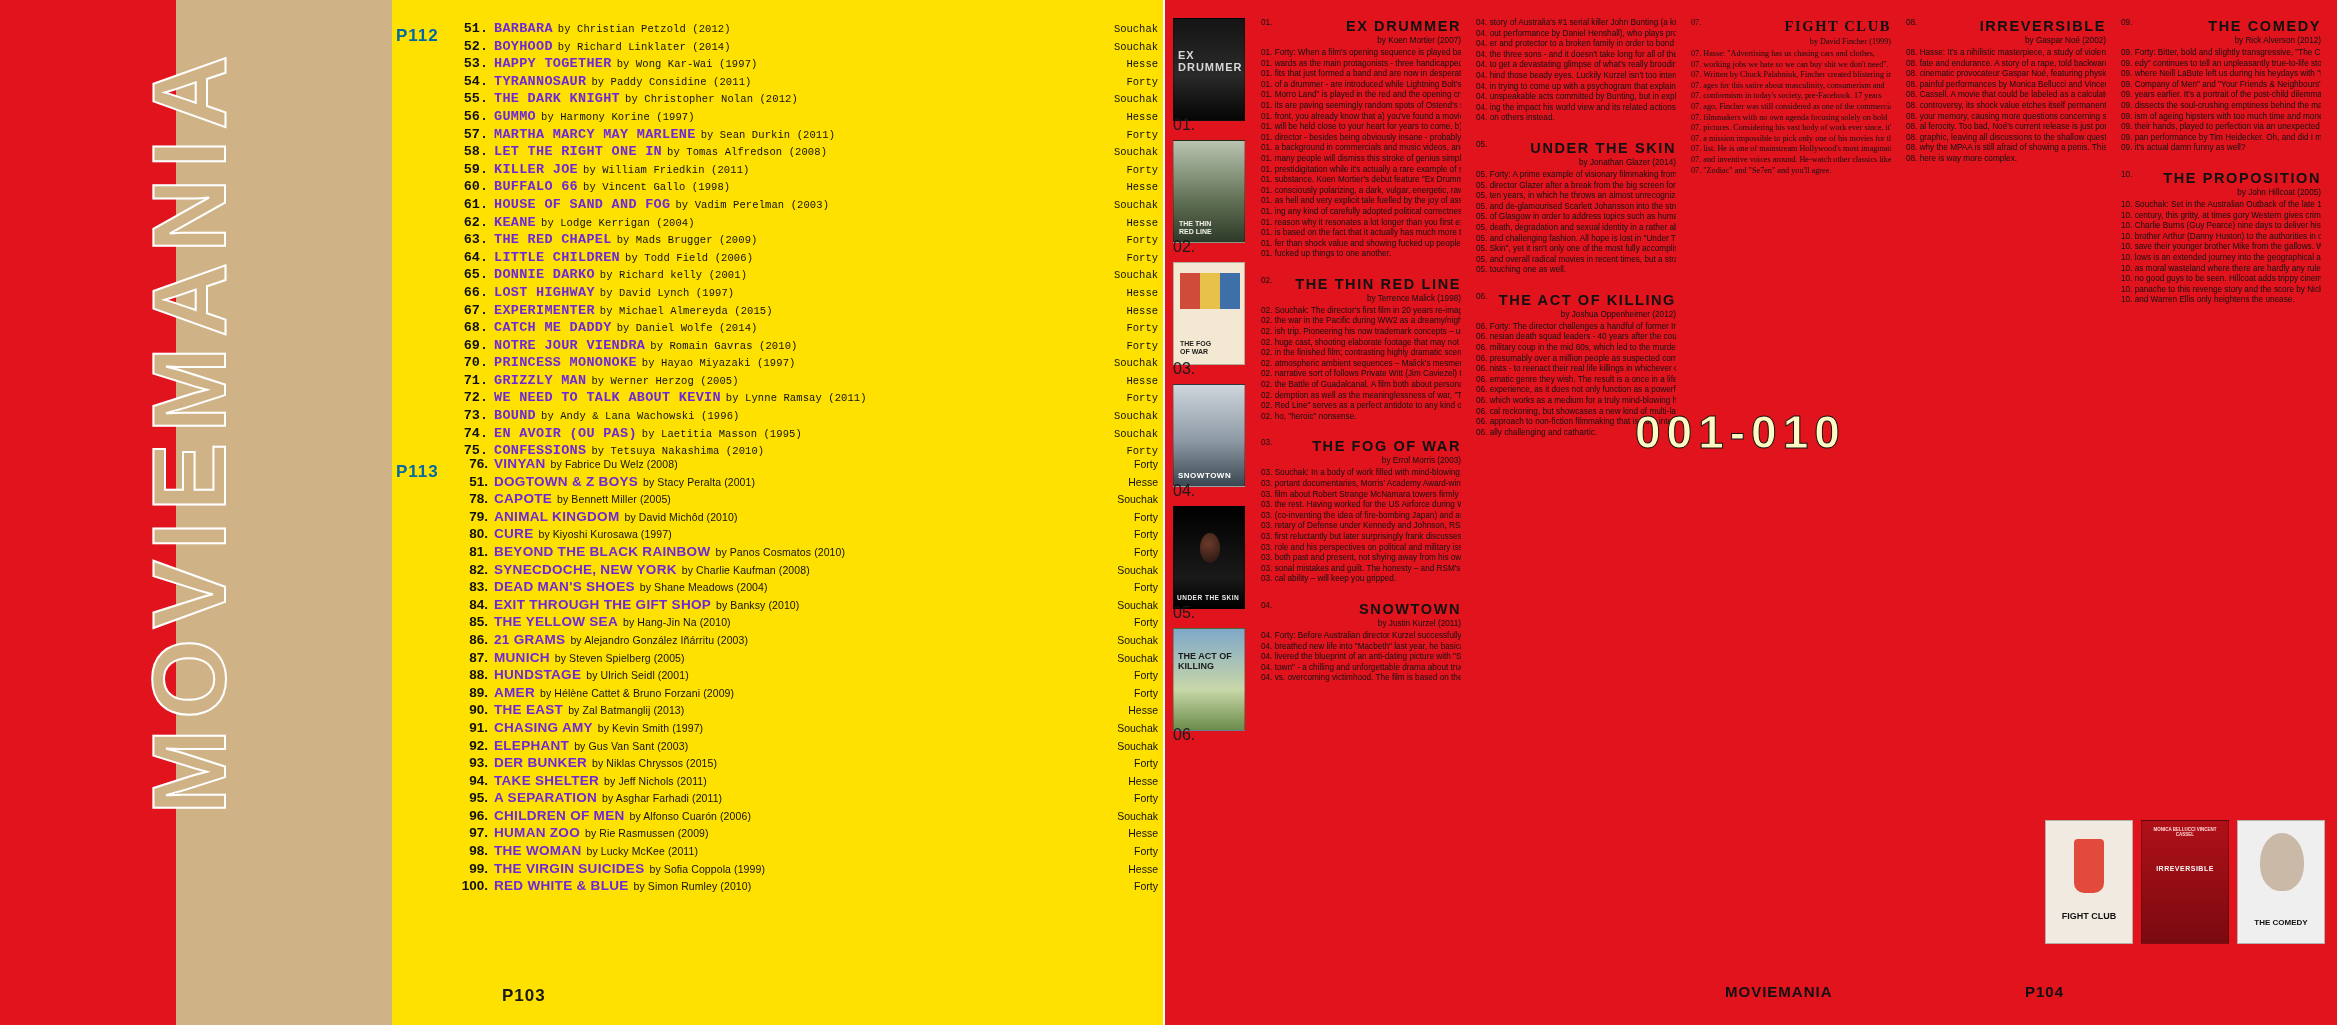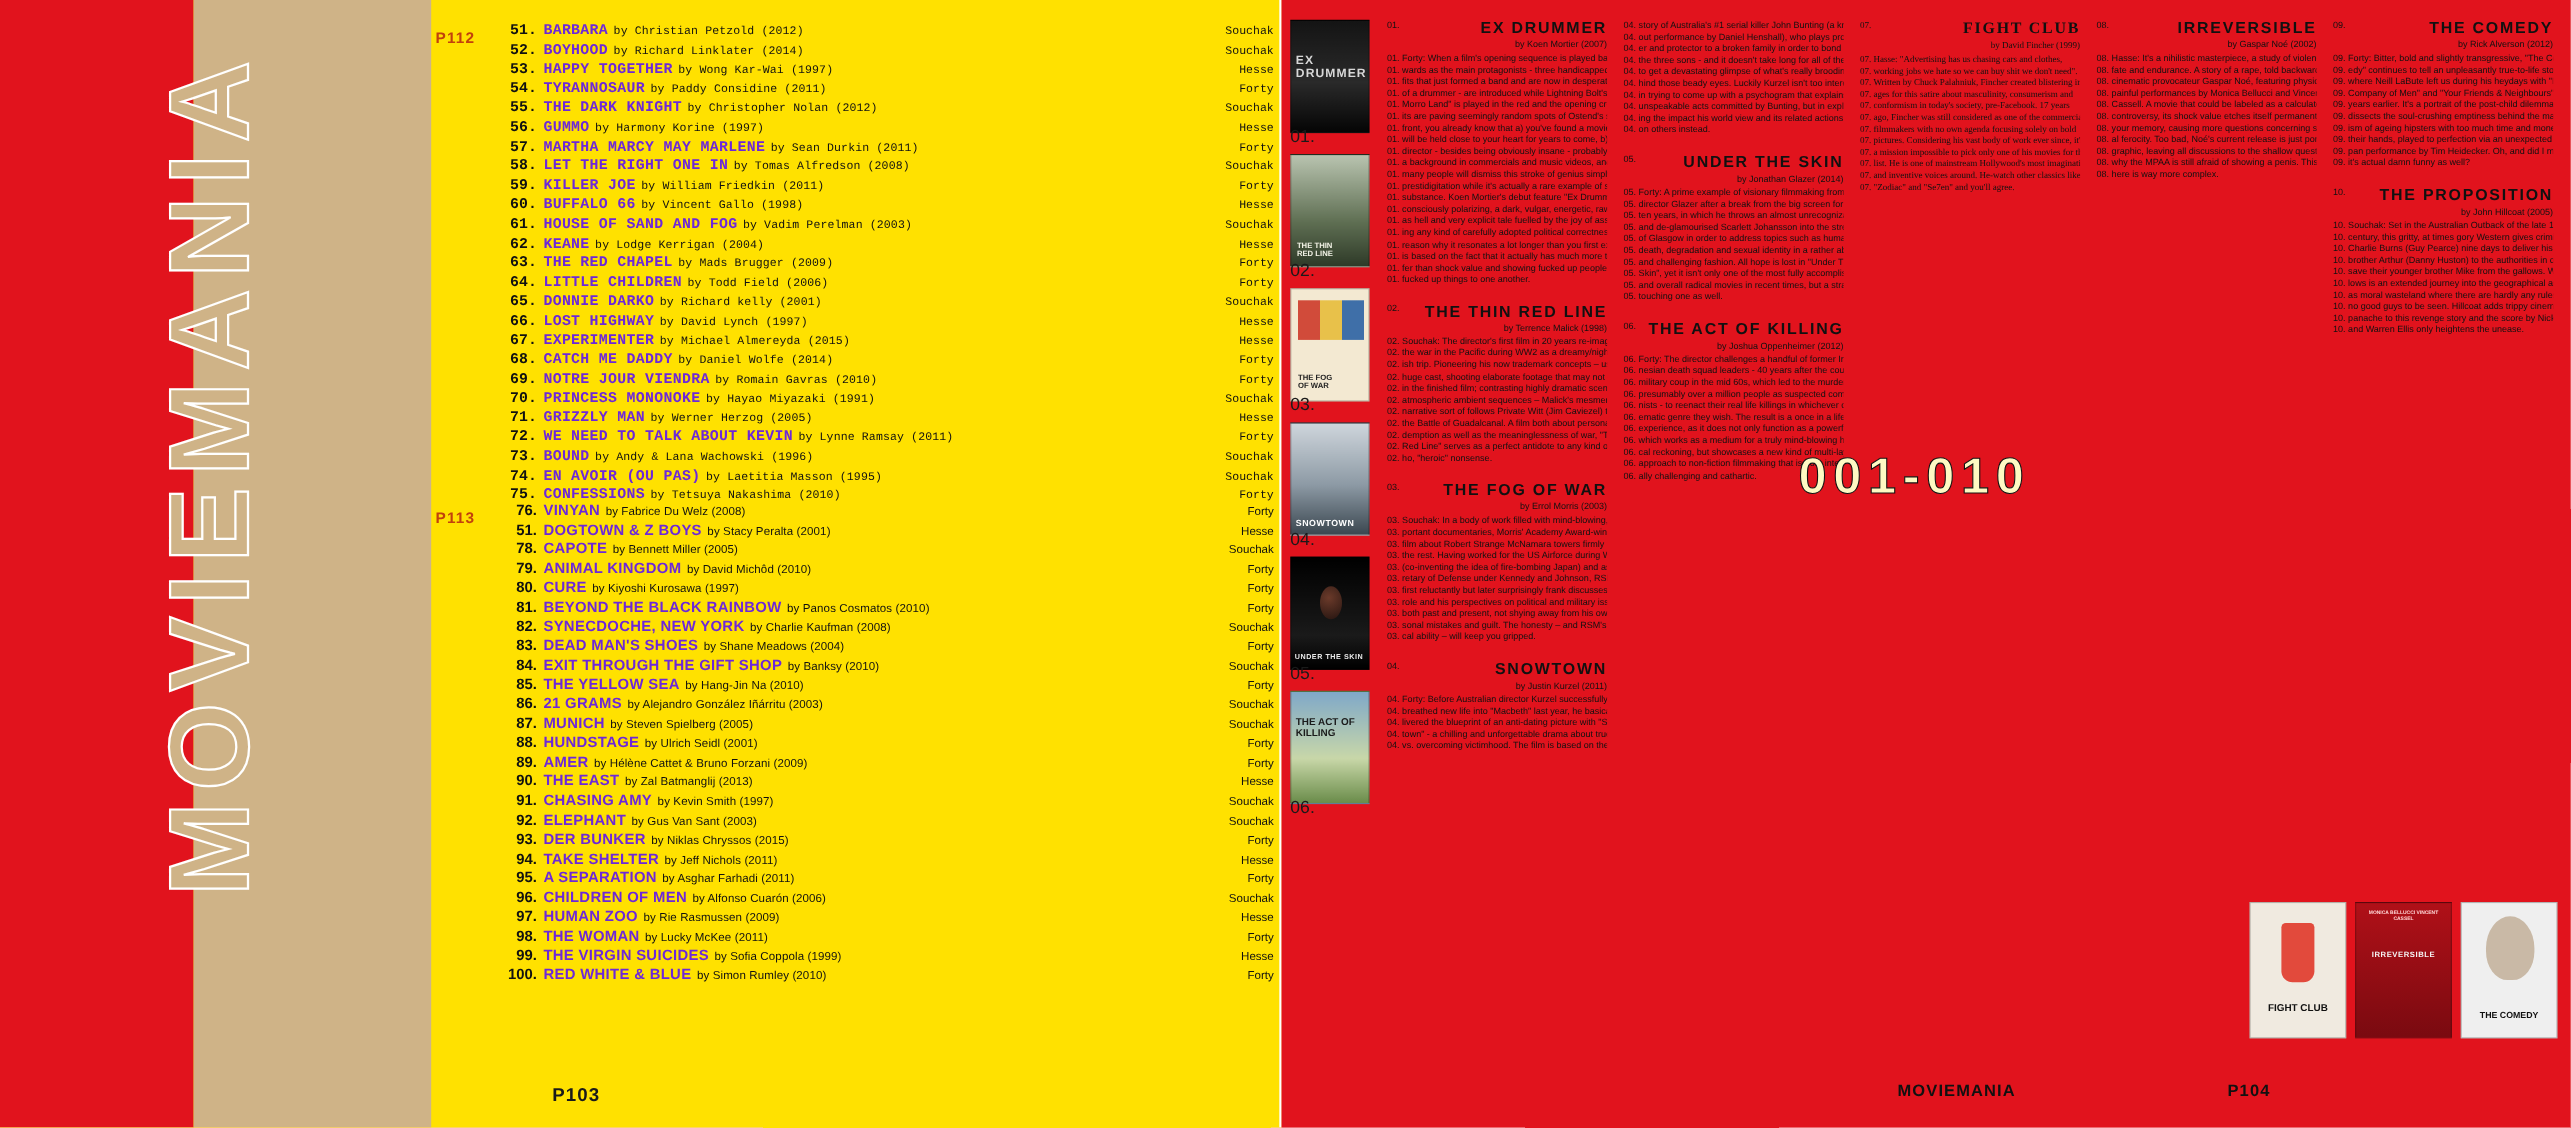--- a/index.html
+++ b/index.html
@@ -17,21 +17,21 @@
     transform:rotate(-90deg); transform-origin:center center;
     font-family:"Liberation Sans", sans-serif;
     font-size:103px; font-weight:700; letter-spacing:10px;
     color:#cfb387; -webkit-text-stroke:2px #ffffff;
     text-align:center; line-height:140px;
     text-shadow:0 0 0 #fff;
   }
 
   .left-content { position:absolute; left:392px; top:0; width:773px; height:1025px; }
 
-  .pgnum { font-size:14px; font-weight:700; color:#c2410c; letter-spacing:1px; }
+  .pgnum { font-size:17px; font-weight:700; color:#0369a1; letter-spacing:1px; }
   .pg-112 { position:absolute; left:4px; top:26px; }
   .pg-113 { position:absolute; left:4px; top:462px; }
   .pg-103 { position:absolute; left:110px; top:986px; font-size:17px; font-weight:700; color:#1a1a1a; letter-spacing:1px;}
 
   .list { position:absolute; left:66px; top:20px; width:700px;font-family:Liberation Mono, monospace; }
   .list2 { position:absolute; left:66px; top:455px; width:700px; }
   .row { display:flex; align-items:baseline; line-height:17.6px; height:17.6px; }
   .row .num { width:30px; text-align:right; font-size:13.5px; font-weight:700; color:#111; }
   .row .title {
     flex:0 0 auto; padding-left:6px; font-size:13.5px; font-weight:700; color:#6d28d9;
@@ -226,21 +226,21 @@
           </div>
           <div class="row">
             <span class="num">69.</span>
             <span class="title">NOTRE JOUR VIENDRA</span>
             <span class="by">by Romain Gavras (2010)</span>
             <span class="cat">Forty</span>
           </div>
           <div class="row">
             <span class="num">70.</span>
             <span class="title">PRINCESS MONONOKE</span>
-            <span class="by">by Hayao Miyazaki (1991)</span>
+            <span class="by">by Hayao Miyazaki (1997)</span>
             <span class="cat">Souchak</span>
           </div>
           <div class="row">
             <span class="num">71.</span>
             <span class="title">GRIZZLY MAN</span>
             <span class="by">by Werner Herzog (2005)</span>
             <span class="cat">Hesse</span>
           </div>
           <div class="row">
             <span class="num">72.</span>

